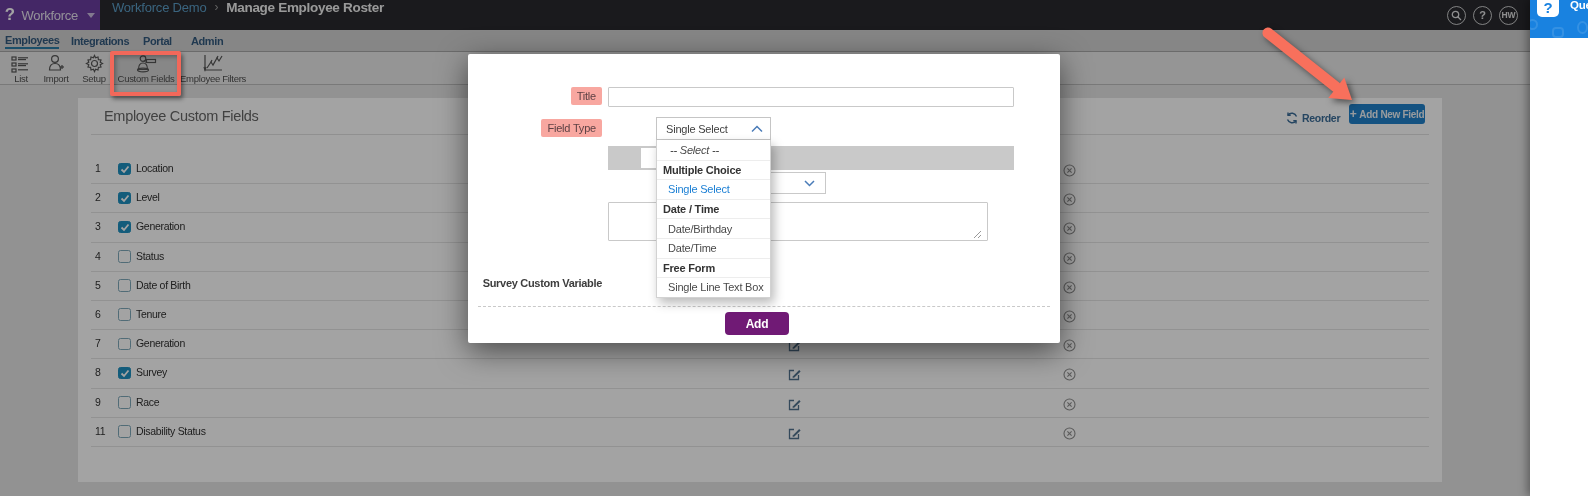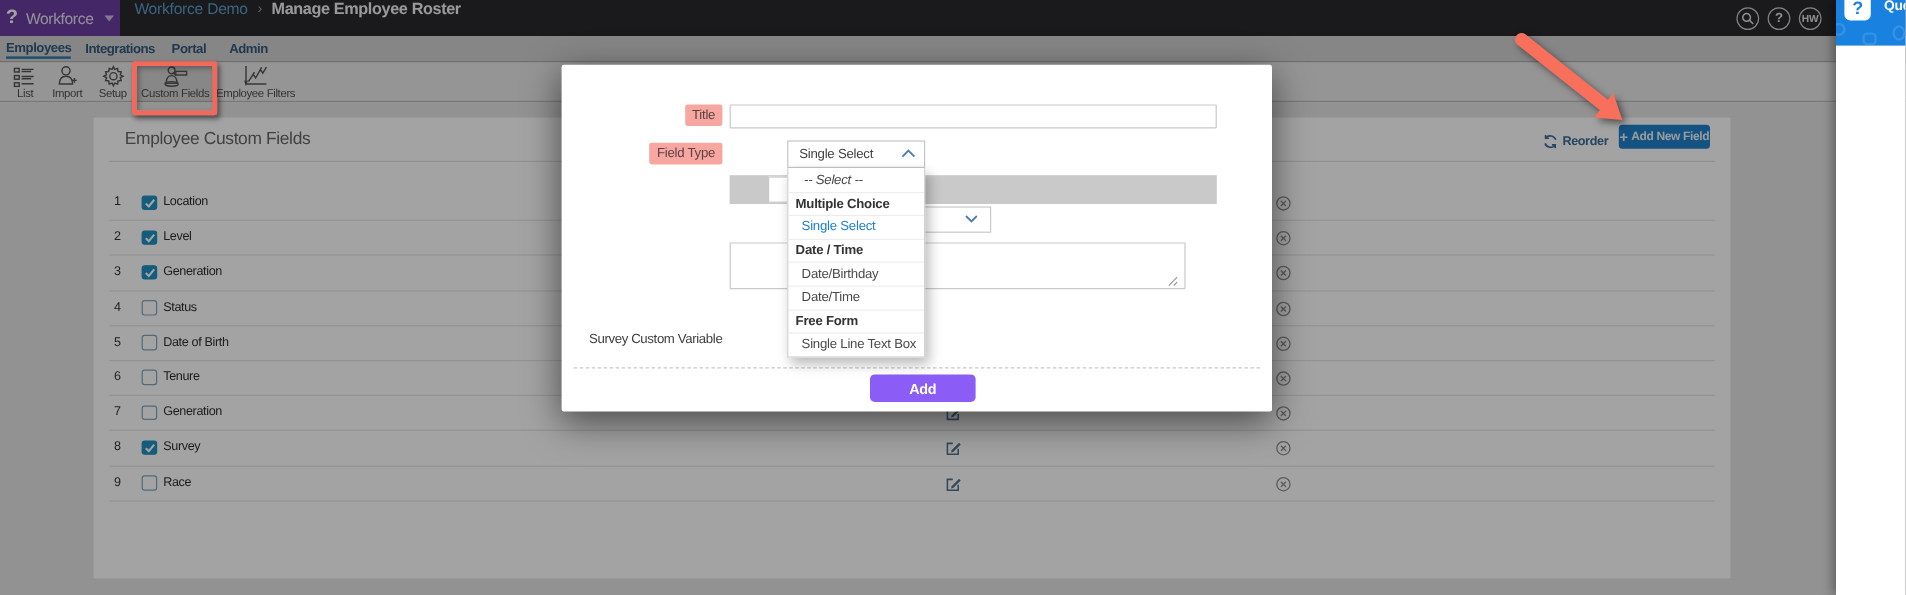--- a/index.html
+++ b/index.html
@@ -68,34 +68,34 @@
 
   
   #modal { position:absolute; left:468px; top:54px; width:592px; height:289px; background:#fff; border-radius:2px; box-shadow:0 8px 30px rgba(0,0,0,0.55); z-index:30; }
   #modal-header { position:absolute; left:0; top:0; width:592px; height:26px; background:#f4f4f4; border-bottom:1px solid #e0e0e0; border-radius:2px 2px 0 0; }
   #drag-handle { position:absolute; left:7px; top:6px; width:10px; height:15px; cursor:grab; }
   #drag-handle i { position:absolute; width:2.4px; height:2.4px; background:#4a4a4a; border-radius:0.5px; }
   #modal-title { position:absolute; left:0; top:0; width:592px; height:26px; display:flex; align-items:center; justify-content:center; font-size:13px; font-weight:bold; color:#2e2e36; letter-spacing:-0.2px; }
   #modal-close { position:absolute; right:10px; top:5px; width:17px; height:17px; cursor:pointer; }
 
   .mlabel { position:absolute; font-size:11px; color:#5c4144; background:#f8a7a0; border-radius:2px; padding:3px 6px; letter-spacing:-0.2px; }
-  .mlabel-plain { position:absolute; font-size:11px; font-weight:normal; color:#3d3d3d; letter-spacing:-0.3px; }
+  .mlabel-plain { position:absolute; font-size:11px; font-weight:bold; color:#3d3d3d; letter-spacing:-0.3px; }
   .minput { position:absolute; border:1px solid #c9c9c9; border-radius:1px; background:#fff; font-size:11.5px; color:#333; padding:0 6px; font-family:"Liberation Sans",sans-serif; }
   #fld-title-input { left:140px; top:33px; width:406px; height:20px; }
   #gray-bar { position:absolute; left:140px; top:92px; width:406px; height:24px; background:#c9c9c9; }
   .msel { position:absolute; border:1px solid #c9c9c9; background:#fff; display:flex; align-items:center; font-size:11px; color:#444; padding-left:8px; letter-spacing:-0.2px; cursor:pointer; }
   #sel-row3 { left:172px; top:93px; width:120px; height:22px; } #sel-row3 .chev { right:6px; }
   #sel-row4 { left:230px; top:118px; width:128px; height:22px; }
   .msel .chev { position:absolute; right:10px; }
   #fld-textarea { left:140px; top:148px; width:380px; height:39px; resize:none; }
   #ta-resize { position:absolute; left:505px; top:176px; width:9px; height:9px; }
   #choices-hint { position:absolute; left:233px; top:190px; font-size:11px; color:#555; letter-spacing:-0.2px; }
   #scv-label { right:458px; top:223px; }
   #modal-dashes { position:absolute; left:10px; top:252px; width:572px; border-top:1px dashed #c9c9c9; }
-  #btn-add { position:absolute; left:257px; top:258px; width:88px; height:23px; background:#8b5cf6; border-radius:4px; color:#fff; font-size:12px; font-weight:bold; display:flex; align-items:center; justify-content:center; cursor:pointer; }
+  #btn-add { position:absolute; left:257px; top:258px; width:64px; height:23px; background:#701a75; border-radius:4px; color:#fff; font-size:12px; font-weight:bold; display:flex; align-items:center; justify-content:center; cursor:pointer; }
 
   
   #dropdown { position:absolute; left:608px; top:117px; width:115px; z-index:40; font-size:11px; letter-spacing:-0.2px;margin-left:48px; }
   #dd-control { position:relative; height:23px; background:#fff; border:1px solid #c5c5c5; display:flex; align-items:center; padding-left:9px; color:#3f3f3f; cursor:pointer; }
   #dd-control .chev { position:absolute; right:7px; }
   #dd-list { position:relative; background:#fff; border:1px solid #d2d2d2; border-top:none; box-shadow:3px 5px 10px rgba(0,0,0,0.28); }
   .dd-item { height:19.6px; display:flex; align-items:center; color:#4a4a4a; border-top:1px solid #ededed; cursor:pointer; }
   .dd-item:first-child { border-top:none;font-style:italic; }
   .dd-item.hdr { font-weight:bold; color:#333; padding-left:6px; }
   .dd-item.opt { padding-left:13px; }
@@ -413,20 +413,39 @@
     </span>
     <span class="del-ic">
       <svg width="13" height="13" viewBox="0 0 13 13">
         <circle cx="6.5" cy="6.5" r="5.5" stroke="#8f8f8f" fill="none" stroke-width="1.1"></circle>
         <path d="M4.4 4.4 L8.6 8.6 M8.6 4.4 L4.4 8.6" stroke="#8f8f8f" stroke-width="1.1"></path>
       </svg>
     </span>
   </div>
 
 
+  <div class="trow">
+    <span class="rnum">11</span>
+    <span class="cbox">
+      
+    </span>
+    <span class="rlabel">Disability Status</span>
+    <span class="edit-ic">
+      <svg width="13" height="13" viewBox="0 0 13 13">
+        <path d="M10.5 7 L10.5 11.5 L1.5 11.5 L1.5 2.5 L6 2.5" stroke="#52738f" fill="none" stroke-width="1.3"></path>
+        <path d="M5 8.3 L11.2 2 L12.6 3.4 L6.4 9.6 L4.6 10 Z" fill="#52738f" stroke="none"></path>
+      </svg>
+    </span>
+    <span class="del-ic">
+      <svg width="13" height="13" viewBox="0 0 13 13">
+        <circle cx="6.5" cy="6.5" r="5.5" stroke="#8f8f8f" fill="none" stroke-width="1.1"></circle>
+        <path d="M4.4 4.4 L8.6 8.6 M8.6 4.4 L4.4 8.6" stroke="#8f8f8f" stroke-width="1.1"></path>
+      </svg>
+    </span>
+  </div>
 </div>
   </div>
 </div>
 
 <div id="overlay"></div>
 
 <div id="anno-rect"></div>
 <svg id="anno-arrow" width="140" height="105" viewBox="0 0 140 105">
   <line x1="28" y1="23" x2="96" y2="77" stroke="#f8705c" stroke-width="11" stroke-linecap="round"></line>
   <polygon points="112,90 88.3,87.9 104.3,67.5" fill="#f8705c"></polygon>

